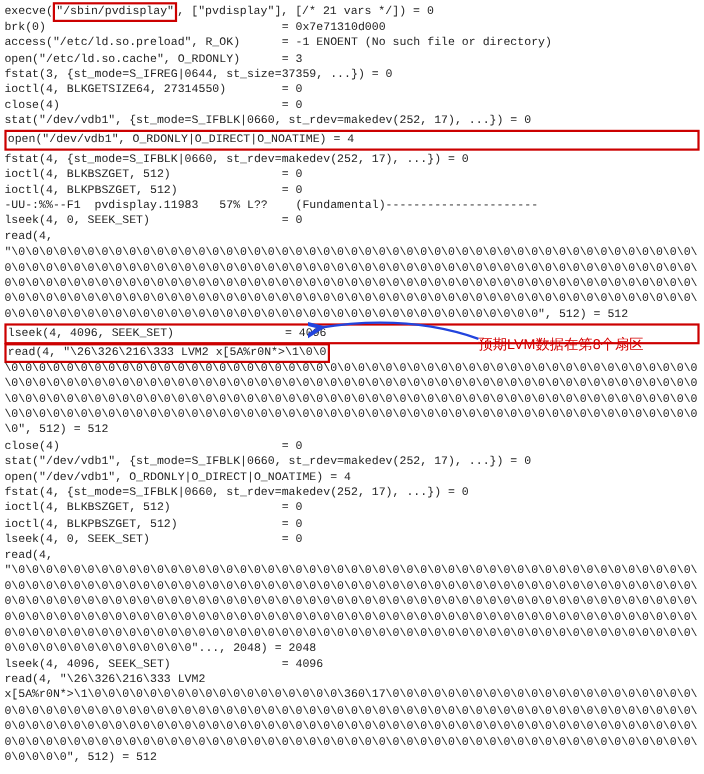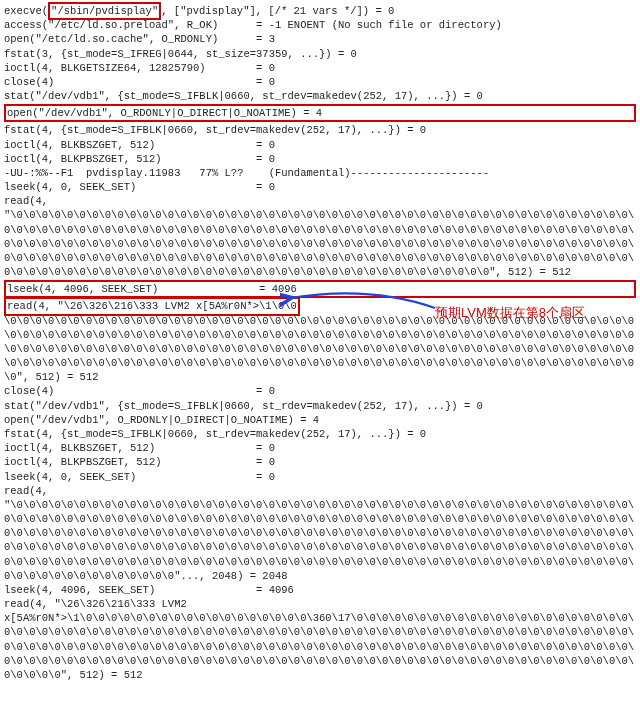--- a/index.html
+++ b/index.html
@@ -36,31 +36,32 @@
   .arrow {
     position: absolute;
     pointer-events: none;
   }
 </style>
 </head>
 <body>
 
 <div id="terminal">
     <div class="line">execve(<span class="boxed">"/sbin/pvdisplay"</span>, ["pvdisplay"], [/* 21 vars */]) = 0</div>
+    <div class="line">brk(0)                                  = 0x7e71310d000</div>
     <div class="line">access("/etc/ld.so.preload", R_OK)      = -1 ENOENT (No such file or directory)</div>
     <div class="line">open("/etc/ld.so.cache", O_RDONLY)      = 3</div>
     <div class="line">fstat(3, {st_mode=S_IFREG|0644, st_size=37359, ...}) = 0</div>
-    <div class="line">ioctl(4, BLKGETSIZE64, 12825790)        = 0</div>
+    <div class="line">ioctl(4, BLKGETSIZE64, 27314550)        = 0</div>
     <div class="line">close(4)                                = 0</div>
     <div class="line">stat("/dev/vdb1", {st_mode=S_IFBLK|0660, st_rdev=makedev(252, 17), ...}) = 0</div>
     <div class="line boxed-line">open("/dev/vdb1", O_RDONLY|O_DIRECT|O_NOATIME) = 4</div>
     <div class="line">fstat(4, {st_mode=S_IFBLK|0660, st_rdev=makedev(252, 17), ...}) = 0</div>
     <div class="line">ioctl(4, BLKBSZGET, 512)                = 0</div>
     <div class="line">ioctl(4, BLKPBSZGET, 512)               = 0</div>
-    <div class="line">-UU-:%%--F1  pvdisplay.11983   77% L??    (Fundamental)----------------------</div>
+    <div class="line">-UU-:%%--F1  pvdisplay.11983   57% L??    (Fundamental)----------------------</div>
     <div class="line">lseek(4, 0, SEEK_SET)                   = 0</div>
     <div class="line">read(4, "\0\0\0\0\0\0\0\0\0\0\0\0\0\0\0\0\0\0\0\0\0\0\0\0\0\0\0\0\0\0\0\0\0\0\0\0\0\0\0\0\0\0\0\0\0\0\0\0\0\0\0\0\0\0\0\0\0\0\0\0\0\0\0\0\0\0\0\0\0\0\0\0\0\0\0\0\0\0\0\0\0\0\0\0\0\0\0\0\0\0\0\0\0\0\0\0\0\0\0\0\0\0\0\0\0\0\0\0\0\0\0\0\0\0\0\0\0\0\0\0\0\0\0\0\0\0\0\0\0\0\0\0\0\0\0\0\0\0\0\0\0\0\0\0\0\0\0\0\0\0\0\0\0\0\0\0\0\0\0\0\0\0\0\0\0\0\0\0\0\0\0\0\0\0\0\0\0\0\0\0\0\0\0\0\0\0\0\0\0\0\0\0\0\0\0\0\0\0\0\0\0\0\0\0\0\0\0\0\0\0\0\0\0\0\0\0\0\0\0\0\0\0\0\0\0\0\0\0\0\0\0\0\0\0\0\0\0\0", 512) = 512</div>
     <div class="line boxed-line">lseek(4, 4096, SEEK_SET)                = 4096</div>
     <div class="line"><span class="boxed">read(4, "\26\326\216\333 LVM2 x[5A%r0N*&gt;\1\0\0</span>\0\0\0\0\0\0\0\0\0\0\0\0\0\0\0\0\0\0\0\0\0\0\0\0\0\0\0\0\0\0\0\0\0\0\0\0\0\0\0\0\0\0\0\0\0\0\0\0\0\0\0\0\0\0\0\0\0\0\0\0\0\0\0\0\0\0\0\0\0\0\0\0\0\0\0\0\0\0\0\0\0\0\0\0\0\0\0\0\0\0\0\0\0\0\0\0\0\0\0\0\0\0\0\0\0\0\0\0\0\0\0\0\0\0\0\0\0\0\0\0\0\0\0\0\0\0\0\0\0\0\0\0\0\0\0\0\0\0\0\0\0\0\0\0\0\0\0\0\0\0\0\0\0\0\0\0\0\0\0\0\0\0\0\0\0\0\0\0\0\0\0\0\0\0\0\0\0\0\0\0\0\0\0\0\0\0\0\0\0\0\0\0\0\0\0\0\0\0\0\0\0", 512) = 512</div>
     <div class="line">close(4)                                = 0</div>
     <div class="line">stat("/dev/vdb1", {st_mode=S_IFBLK|0660, st_rdev=makedev(252, 17), ...}) = 0</div>
     <div class="line">open("/dev/vdb1", O_RDONLY|O_DIRECT|O_NOATIME) = 4</div>
     <div class="line">fstat(4, {st_mode=S_IFBLK|0660, st_rdev=makedev(252, 17), ...}) = 0</div>
     <div class="line">ioctl(4, BLKBSZGET, 512)                = 0</div>
     <div class="line">ioctl(4, BLKPBSZGET, 512)               = 0</div>

